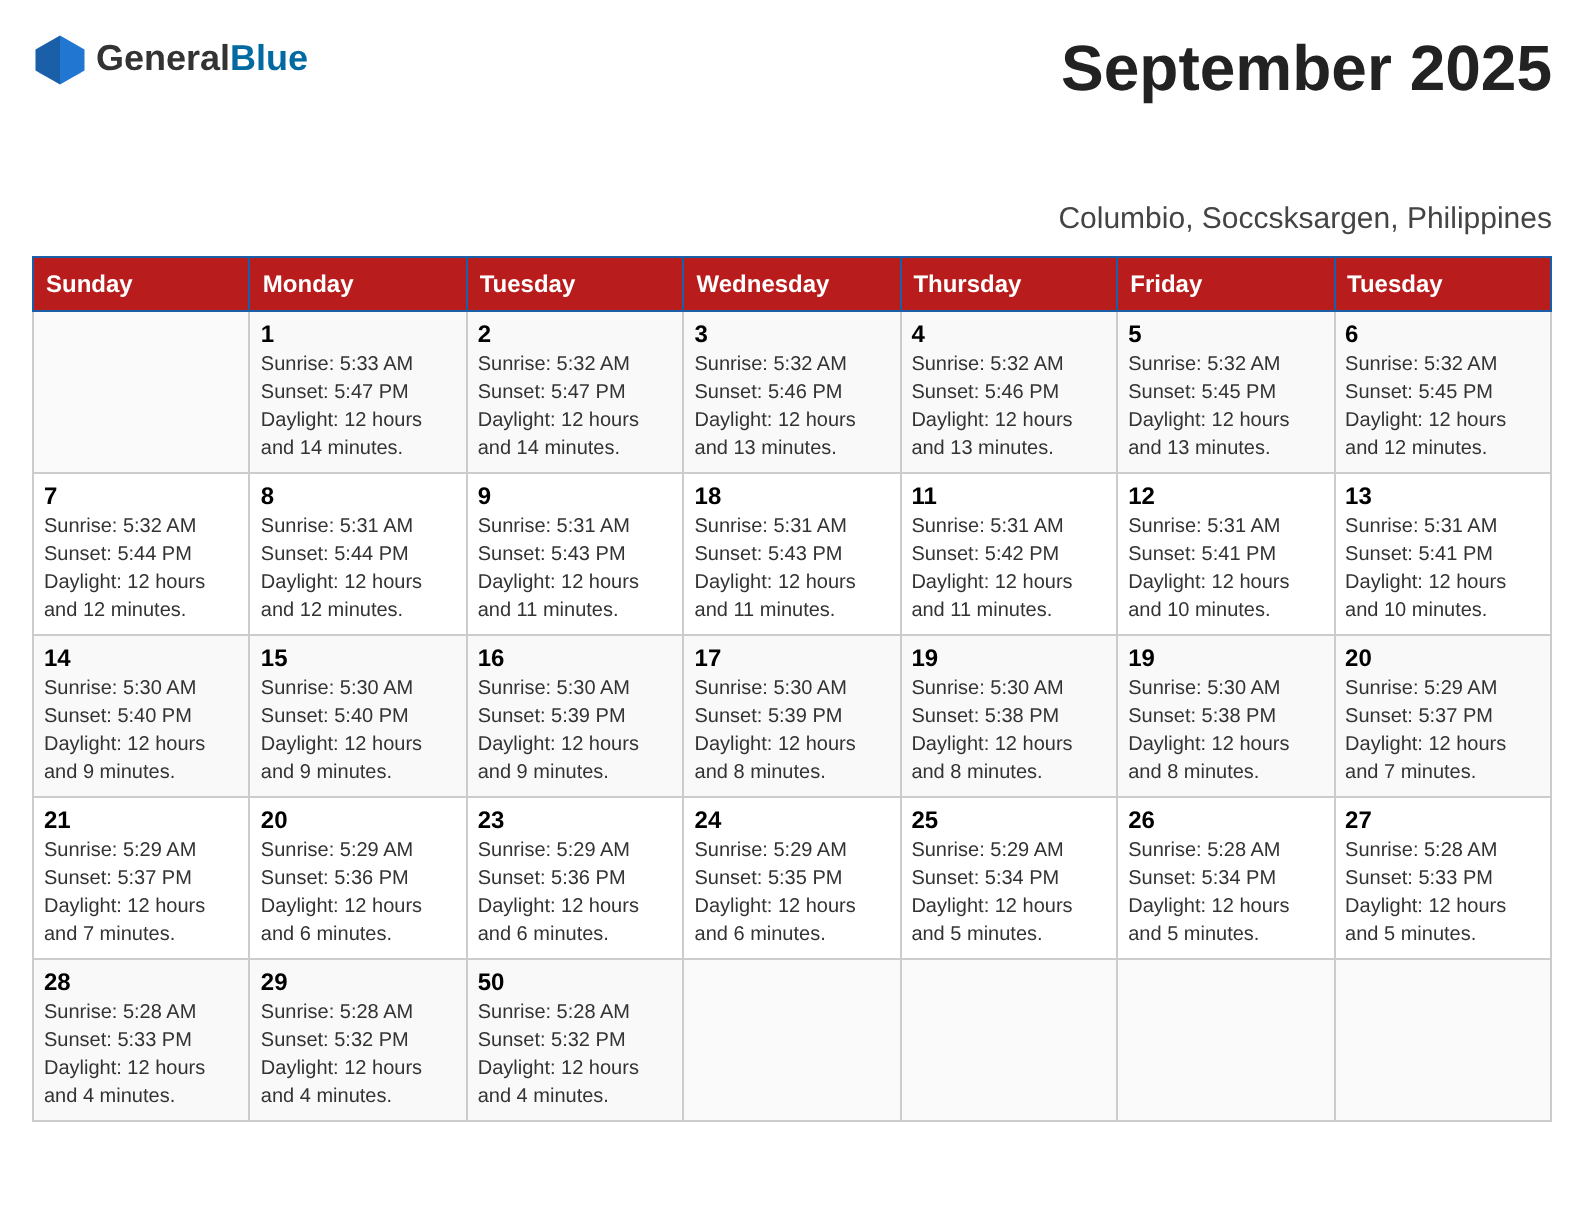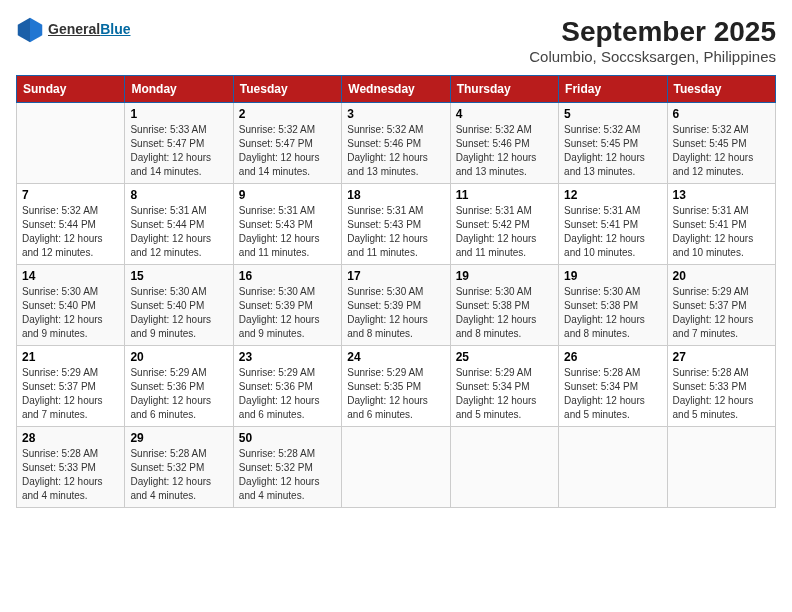--- a/index.html
+++ b/index.html
@@ -15,42 +15,42 @@
       justify-content: space-between;
       align-items: flex-start;
       margin-bottom: 10px;
     }
     .logo {
       display: flex;
       align-items: center;
       gap: 4px;
     }
     .logo-text {
-      font-size: 14px;
+      font-size: 18px;
       font-weight: bold;
       line-height: 1.1;
-      text-decoration: underline;
     }
     .logo-general { color: #333; }
     .logo-blue { color: #0369a1; }
     .logo-icon {
       width: 28px;
       height: 28px;
     }
     .title-block {
       text-align: right;
     }
     .month-year {
-      font-size: 28px;
+      font-size: 32px;
       font-weight: bold;
       color: #222;
     }
     .subtitle {
       font-size: 15px;
       color: #444;
+      margin-top: 48px;
     }
     table {
       width: 100%;
       border-collapse: collapse;
       font-size: 11px;
     }
     thead tr th {
       background: #b91c1c;
       color: #fff;
       text-align: left;

